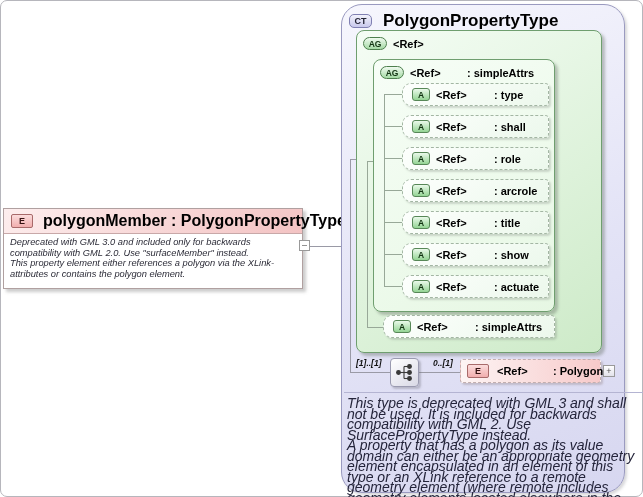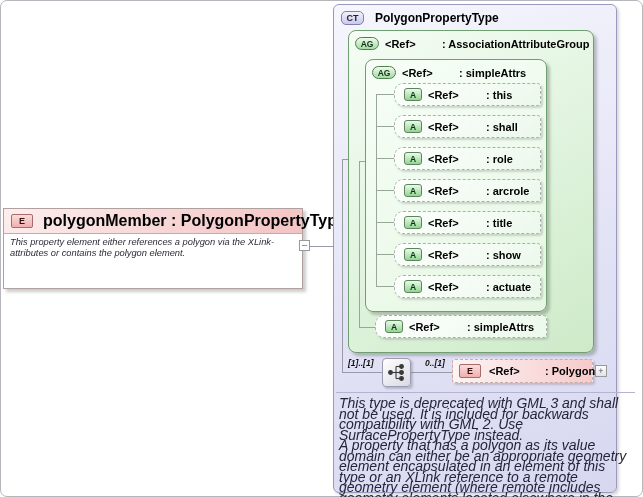--- a/index.html
+++ b/index.html
@@ -24,23 +24,23 @@
   .elem-box{position:absolute;left:3px;top:208px;width:300px;height:81px;border:1px solid #b0a0a0;background:#ffffff;box-shadow:3px 3px 3px rgba(110,110,110,0.35);box-sizing:border-box;}
   .elem-header{height:25px;background:linear-gradient(135deg,#fdeeee,#f3c3c3);border-bottom:1px solid #c8a8a8;display:flex;align-items:center;gap:10px;padding-left:7px;box-sizing:border-box;}
   .elem-header .lbl{font-size:16px;}
   .annot{font-style:italic;font-size:9.3px;line-height:10.5px;color:#2c2c38;padding:3px 6px;}
   .annot p{margin:0;}
 
   
   .handle{position:absolute;width:11px;height:11px;border:1px solid #999;background:#fff;box-sizing:border-box;display:flex;align-items:center;justify-content:center;font-size:9px;line-height:9px;color:#555;}
 
   
-  .ct-box{position:absolute;left:333px;top:4px;width:284px;height:489px;border:1px solid #9a9ac0;border-radius:6px;background:linear-gradient(160deg,#f6f6fd 0%,#e3e3f6 55%,#d7d7f0 100%);box-shadow:2px 2px 3px rgba(120,120,130,0.3);box-sizing:border-box;}
+  .ct-box{position:absolute;left:341px;top:4px;width:284px;height:489px;border:1px solid #9a9ac0;border-radius:21px;background:linear-gradient(160deg,#f6f6fd 0%,#e3e3f6 55%,#d7d7f0 100%);box-shadow:2px 2px 3px rgba(120,120,130,0.3);box-sizing:border-box;}
   .ct-header{display:flex;align-items:center;gap:11px;padding:6px 0 0 7px;}
-  .ct-header .lbl{font-size:12px;}
+  .ct-header .lbl{font-size:17px;}
 
   
   .ag-box{position:absolute;border:1px solid #6f9e6f;border-radius:8px;box-shadow:3px 3px 3px rgba(100,110,100,0.4);box-sizing:border-box;}
   .ag-assoc{left:14px;top:25px;width:246px;height:323px;background:linear-gradient(145deg,#f5fdf5 0%,#ddf2da 60%,#cdeac8 100%);}
   .ag-simple{left:16px;top:28px;width:182px;height:253px;background:linear-gradient(145deg,#f7fef7 0%,#e6f7e3 100%);}
   .box-header{display:flex;align-items:center;gap:6px;padding:6px 16px 0 6px;}
 
   
   .attr-box{position:absolute;height:23px;border:1px dashed #a3b6a3;border-radius:9px 4px 4px 9px;background:linear-gradient(145deg,#fdfffd,#ecf8ec);box-shadow:2px 2px 2px rgba(120,130,120,0.3);display:flex;align-items:center;gap:6px;padding-left:9px;box-sizing:border-box;}
   .attr-box .ref{width:52px;}
@@ -61,20 +61,21 @@
 
 <div class="stage">
   <div class="frame"></div>
 
   <div class="elem-box">
     <div class="elem-header">
       <span class="badge badge-e">E</span>
       <span class="lbl">polygonMember : PolygonPropertyType</span>
     </div>
     <div class="annot">
+      <p>Deprecated with GML 3.0 and included only for backwards compatibility with GML 2.0. Use "surfaceMember" instead.</p>
       <p>This property element either references a polygon via the XLink-attributes or contains the polygon element.</p>
     </div>
   </div>
 
   <div class="hline" style="left:308px;top:246px;width:33px;"></div>
   <div class="handle" style="left:299px;top:240px;">–</div>
 
   <div class="ct-box">
     <div class="ct-header">
       <span class="badge badge-ct">CT</span>
@@ -83,21 +84,20 @@
 
     <div class="vline" style="left:8px;top:154px;height:214px;"></div>
     <div class="hline" style="left:8px;top:154px;width:7px;"></div>
     <div class="hline" style="left:8px;top:367px;width:40px;"></div>
     <div class="hline" style="left:77px;top:367px;width:41px;"></div>
 
     <div class="ag-box ag-assoc">
       <div class="box-header">
         <span class="badge badge-ag">AG</span>
         <span class="ref">&lt;Ref&gt;</span>
-        <span class="lbl">: AssociationAttributeGroup</span>
       </div>
 
       <div class="vline gline" style="left:10px;top:130px;height:166px;"></div>
       <div class="hline gline" style="left:10px;top:130px;width:6px;"></div>
       <div class="hline gline" style="left:10px;top:296px;width:16px;"></div>
 
       <div class="ag-box ag-simple">
         <div class="box-header">
           <span class="badge badge-ag">AG</span>
           <span class="ref">&lt;Ref&gt;</span>
@@ -109,21 +109,21 @@
         <div class="hline gline" style="left:10px;top:66px;width:18px;"></div>
         <div class="hline gline" style="left:10px;top:98px;width:18px;"></div>
         <div class="hline gline" style="left:10px;top:130px;width:18px;"></div>
         <div class="hline gline" style="left:10px;top:162px;width:18px;"></div>
         <div class="hline gline" style="left:10px;top:194px;width:18px;"></div>
         <div class="hline gline" style="left:10px;top:226px;width:18px;"></div>
 
         <div class="attr-box" style="left:28px;top:23px;width:147px;">
           <span class="badge badge-a">A</span>
           <span class="ref">&lt;Ref&gt;</span>
-          <span class="lbl">: this</span>
+          <span class="lbl">: type</span>
         </div>
         <div class="attr-box" style="left:28px;top:55px;width:147px;">
           <span class="badge badge-a">A</span>
           <span class="ref">&lt;Ref&gt;</span>
           <span class="lbl">: shall</span>
         </div>
         <div class="attr-box" style="left:28px;top:87px;width:147px;">
           <span class="badge badge-a">A</span>
           <span class="ref">&lt;Ref&gt;</span>
           <span class="lbl">: role</span>

